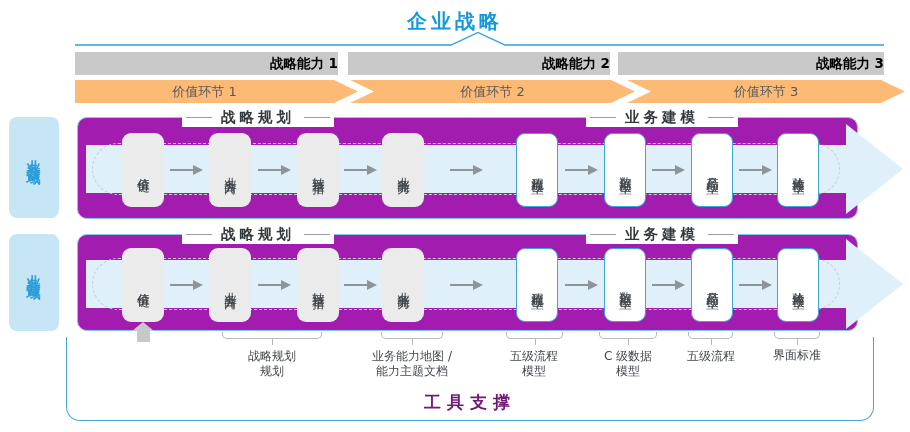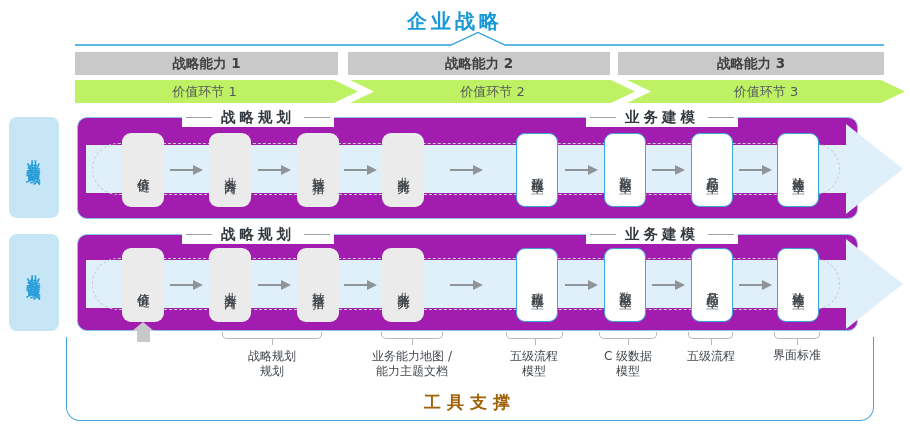--- a/index.html
+++ b/index.html
@@ -5,28 +5,28 @@
   * { margin:0; padding:0; box-sizing:border-box; }
   body { background:#fff; font-family:"DejaVu Sans","Liberation Sans",sans-serif; }
   #stage { position:relative; width:910px; height:432px; background:#fff; overflow:hidden; }
 
   
   .title-row { position:absolute; top:8px; left:0; width:910px; display:flex; justify-content:center; gap:34px;
     font-size:20px; font-weight:bold; letter-spacing:4px; color:#1799d8; }
   .divider-svg { position:absolute; left:0; top:0; }
 
   
-  .cap-bar { position:absolute; top:52px; height:23px; background:#c9c9c9; text-align:center;
-    line-height:23px; font-size:13.5px; font-weight:bold; color:#404040; }
+  .cap-bar { position:absolute; top:52px; height:23px; background:#c9c9c9; text-align:right;
+    line-height:23px; font-size:13.5px; font-weight:bold; color:#000000; }
   .cap1 { left:75px;  width:263px; }
   .cap2 { left:348px; width:262px; }
   .cap3 { left:618px; width:266px; }
 
   
-  .chev { position:absolute; top:80px; height:23px; background:#bef264; text-align:center;
+  .chev { position:absolute; top:80px; height:23px; background:#fdba74; text-align:center;
     line-height:23px; font-size:13px; color:#55595e; }
   .chev-first { clip-path:polygon(0 0, calc(100% - 24px) 0, 100% 50%, calc(100% - 24px) 100%, 0 100%); padding-right:24px; }
   .chev-next  { clip-path:polygon(0 0, calc(100% - 24px) 0, 100% 50%, calc(100% - 24px) 100%, 0 100%, 24px 50%); padding:0 24px 0 24px; }
   .chv1 { left:75px;  width:283px; }
   .chv2 { left:350px; width:285px; }
   .chv3 { left:627px; width:278px; }
 
   
   .side-tab { position:absolute; left:9px; width:50px; background:#c6e6f6; border-radius:8px;
     display:flex; align-items:center; justify-content:center; }
@@ -69,21 +69,21 @@
   .band1 .sarr { top:51px; } .band2 .sarr { top:49px; }
   .sarr::after { content:""; position:absolute; right:-9px; top:-4.4px; width:0; height:0;
     border-left:10px solid #8f9498; border-top:5px solid transparent; border-bottom:5px solid transparent; }
   .a1 { left:92px; }  .a2 { left:180px; } .a3 { left:266px; } .a4 { left:372px; }
   .a5 { left:487px; } .a6 { left:574px; } .a7 { left:661px; }
 
   
   .tool-box { position:absolute; left:66px; top:337px; width:808px; height:84px;
     border:1.5px solid #45a6d6; border-top:none; border-radius:0 0 14px 14px; z-index:0; }
   .tool-label { position:absolute; left:0; bottom:6px; width:100%; text-align:center;
-    font-size:17px; font-weight:bold; letter-spacing:6px; color:#a16207; }
+    font-size:17px; font-weight:bold; letter-spacing:6px; color:#701a75; }
 
   
   .practice-box { position:absolute; left:89px; top:342px; width:108px; height:46px; background:#fff;
     border:1px solid #a8d7ef; border-radius:10px; display:flex; align-items:center; justify-content:center;
     text-align:center; font-size:11.5px; line-height:1.28; color:#42474c; white-space:pre-line; z-index:3; }
   .up-arrow { position:absolute; left:132px; top:322px; width:22px; z-index:3; }
   .up-arrow .head { width:0; height:0; margin:0 auto;
     border-left:11px solid transparent; border-right:11px solid transparent; border-bottom:9px solid #c6c9cc; }
   .up-arrow .stem { width:13px; height:11px; margin:0 auto; background:#c6c9cc; }
 

